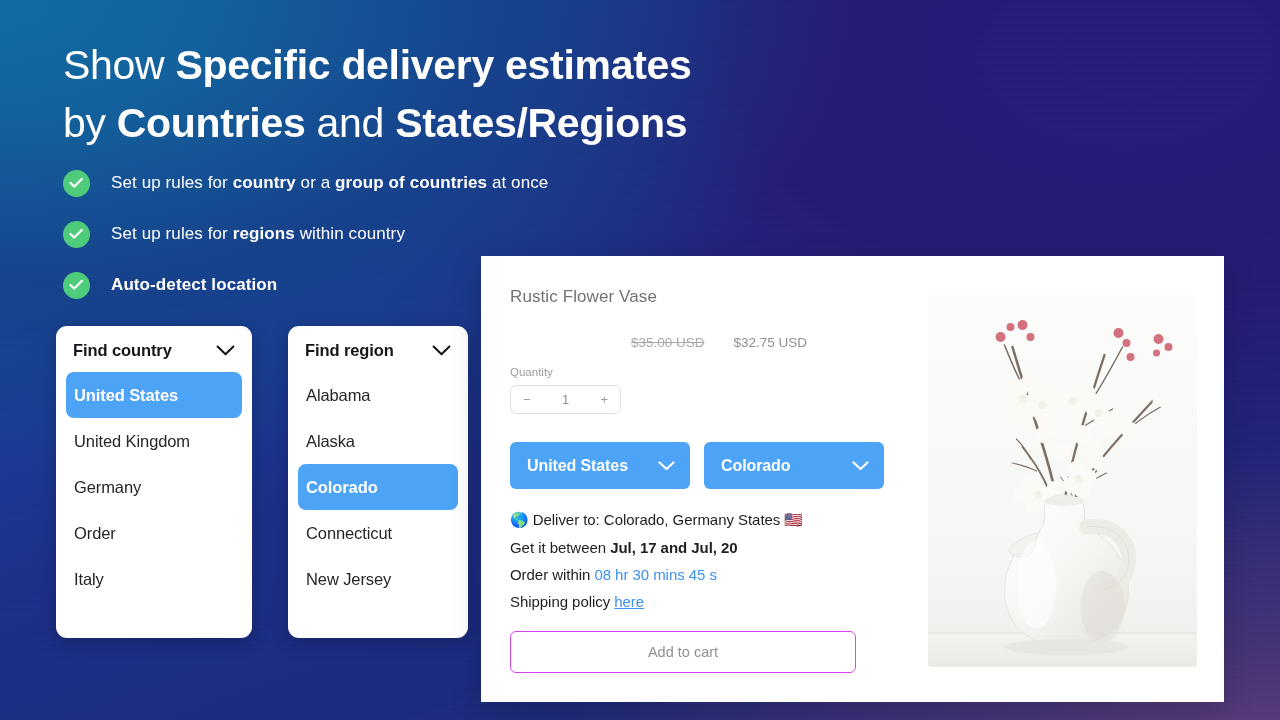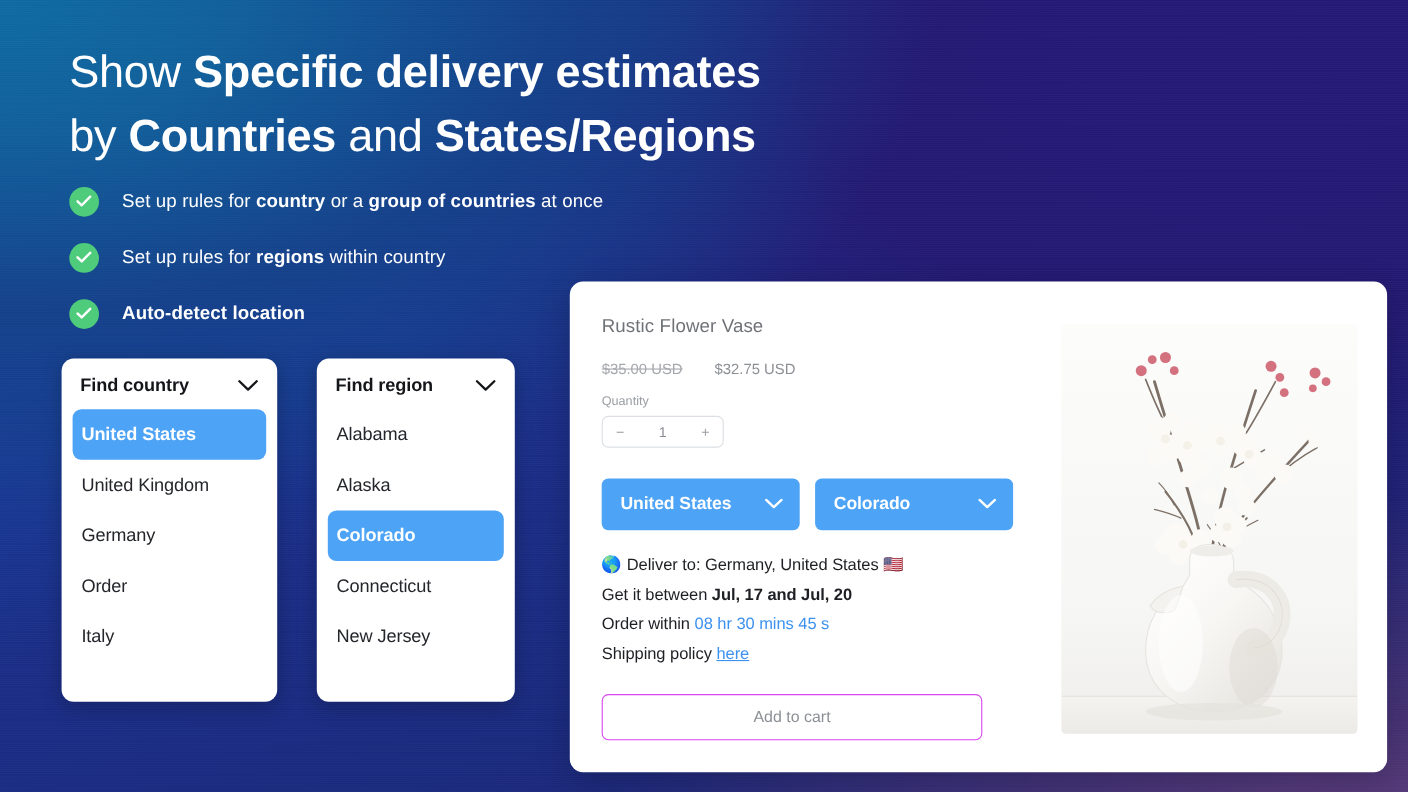--- a/index.html
+++ b/index.html
@@ -57,28 +57,28 @@
   .chev { display:block; }
   .dd-opt {
     height:46px; display:flex; align-items:center;
     padding:0 8px; border-radius:8px;
     font-size:16.5px; color:#24262b; letter-spacing:-0.1px;
   }
   .dd-opt.sel { background:#4DA3F5; color:#ffffff; font-weight:700; }
 
   
   .card {
-    position:absolute; left:518px; top:256px; width:743px; height:446px;
-    background:#ffffff; border-radius:12px;
+    position:absolute; left:481px; top:256px; width:743px; height:446px;
+    background:#ffffff; border-radius:0;
     box-shadow:0 8px 30px rgba(0,0,0,0.18);
     display:flex;
   }
   .card-left { width:447px; padding:31px 0 0 29px; position:relative; }
   .p-title { font-size:17px; color:#6f7277; font-weight:400; letter-spacing:0.1px; }
-  .p-prices { margin-top:21px; display:flex; align-items:baseline; }
+  .p-prices { margin-top:28px; display:flex; align-items:baseline;justify-content:center; }
   .p-old { font-size:13.5px; color:#a5a8ad; text-decoration:line-through; }
   .p-new { font-size:13.5px; color:#8c9095; margin-left:29px; }
   .qty-label { margin-top:16px; font-size:11.5px; color:#9a9ea3; }
   .stepper {
     margin-top:7px; width:111px; height:29px;
     border:1px solid #dcdfe3; border-radius:6px;
     display:flex; align-items:center; justify-content:space-between;
     padding:0 12px;
   }
   .stepper span { font-size:13px; color:#9a9ea3; }
@@ -216,21 +216,21 @@
         <span>Colorado</span>
         <span>
           <svg width="17" height="10" viewBox="0 0 17 10">
               <path d="M1.5 1.5L8.5 8L15.5 1.5" stroke="#ffffff" stroke-width="2.2" fill="none" stroke-linecap="round" stroke-linejoin="round"></path>
             </svg>
         </span>
       </div>
     </div>
 
     <div class="info">
-      <div class="info-line"><span class="emoji">🌎</span> <span>Deliver to: Germany, United States</span> <span class="emoji">🇺🇸</span></div>
+      <div class="info-line"><span class="emoji">🌎</span> <span>Deliver to: Colorado, Germany States</span> <span class="emoji">🇺🇸</span></div>
       <div class="info-line"><span>Get it between </span><b>Jul, 17 and Jul, 20</b></div>
       <div class="info-line"><span>Order within </span><span class="accent">08 hr 30 mins 45 s</span></div>
       <div class="info-line"><span>Shipping policy </span><a class="link" href="#">here</a></div>
     </div>
 
     <button class="addcart">Add to cart</button>
   </div>
 
   <div class="card-right">
     <div class="photo">

